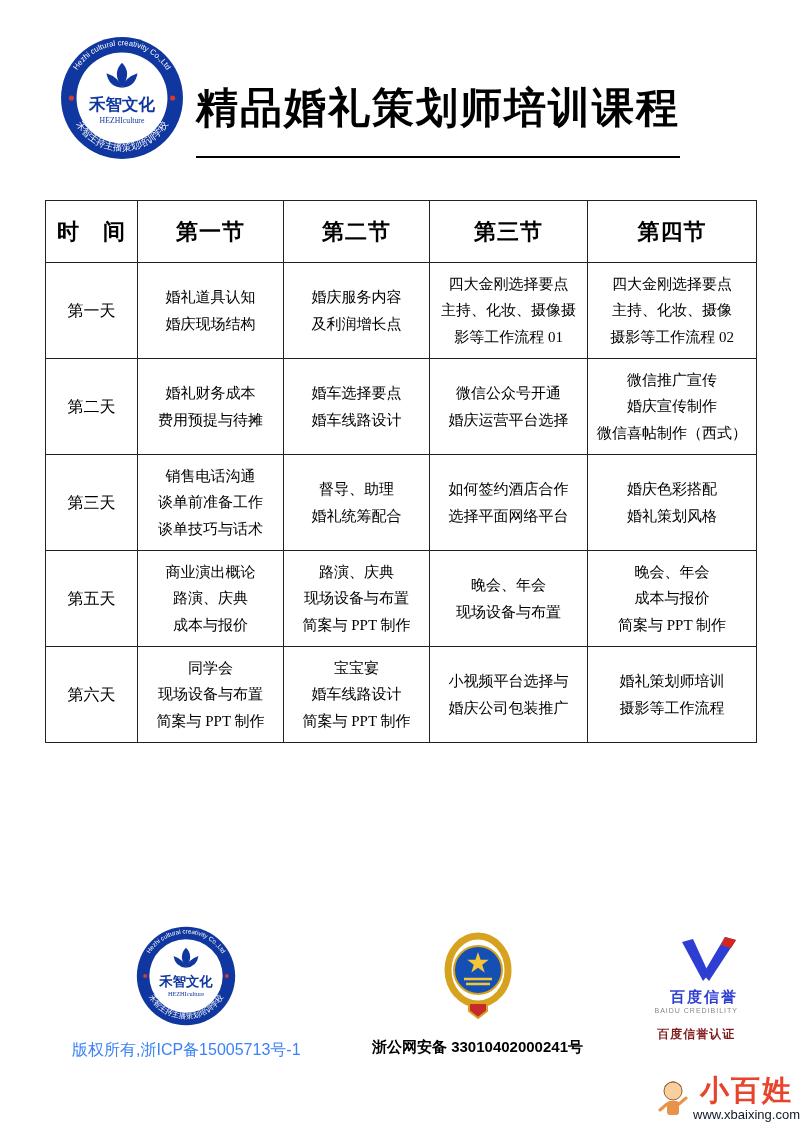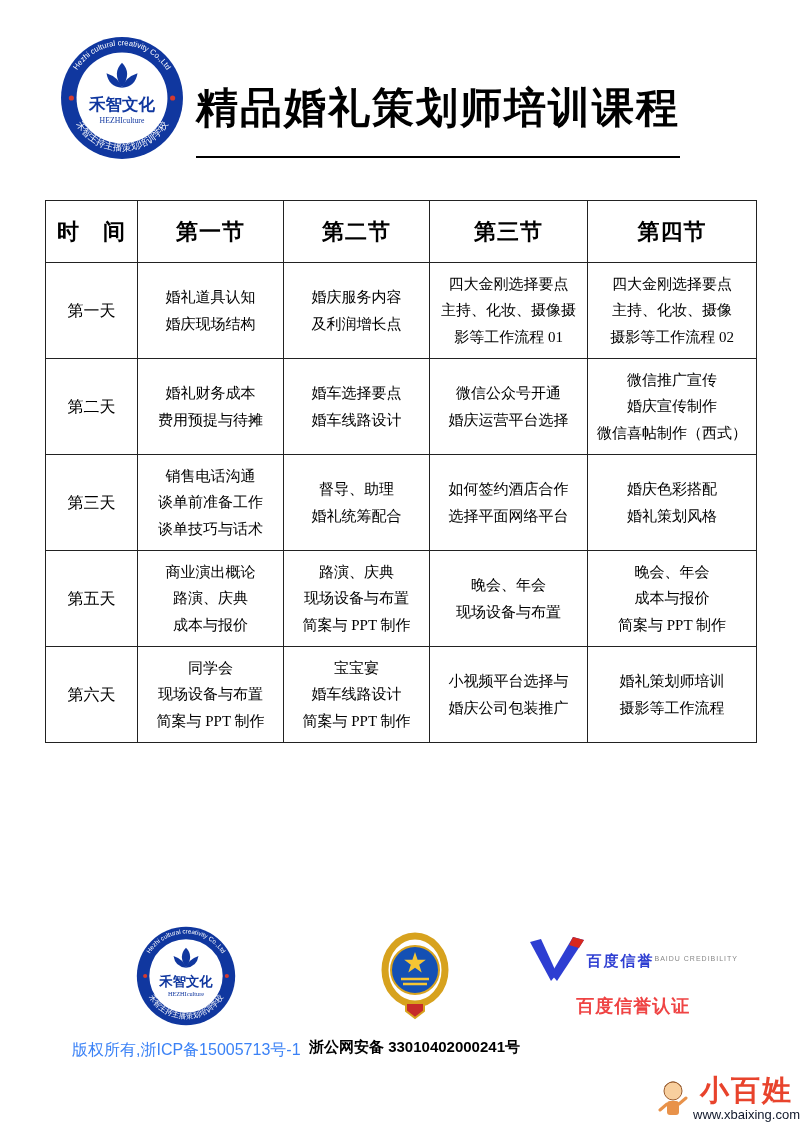--- a/index.html
+++ b/index.html
@@ -26,26 +26,26 @@
 
   
   .footer { position:absolute; top:926px; left:0; width:800px;
             display:flex; justify-content:space-between; align-items:flex-start;
             padding:0 62px 0 72px; }
   .footer-col { display:flex; flex-direction:column; align-items:center; }
   .footer-col .caption { margin-top:14px; font-family:"Liberation Sans", sans-serif;
             font-size:16px; color:#3b82f6; }
   .footer-col .caption.bold { font-weight:bold; font-size:15px; color:#000; }
   .badge-wrap { padding-top:6px; }
-  .baidu-block { display:flex; flex-direction:row; align-items:center; padding-top:8px; }
+  .baidu-block { display:flex; flex-direction:column; align-items:flex-end; padding-top:8px; }
   .baidu-name { margin-top:6px; font-family:"Liberation Sans", sans-serif; font-weight:bold;
                 font-size:15px; color:#2e3ed2; letter-spacing:2px; }
   .baidu-en { font-family:"Liberation Sans", sans-serif; font-size:7px; color:#888; letter-spacing:1px; }
   .baidu-cert { margin-top:12px; font-family:"Liberation Sans", sans-serif; font-weight:bold;
-                font-size:18px; color:#ef4444; letter-spacing:1px; }
+                font-size:12px; color:#7f1d1d; letter-spacing:1px; }
 
   
   .watermark { position:absolute; right:0; bottom:6px; display:flex; align-items:flex-end; gap:5px; }
   .wm-text { text-align:center; }
   .wm-brand { font-family:"Liberation Sans", sans-serif; font-weight:bold; font-size:29px;
               color:#e8432c; line-height:1; letter-spacing:2px; }
   .wm-url { font-family:"Liberation Sans", sans-serif; font-size:13px; color:#0f172a; margin-top:2px; }
 </style>
 </head>
 <body>

